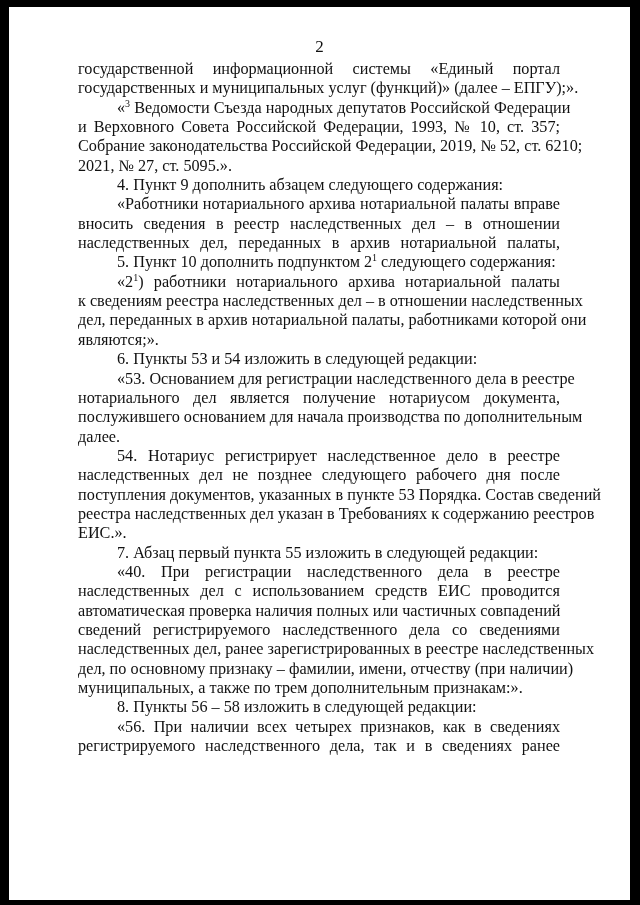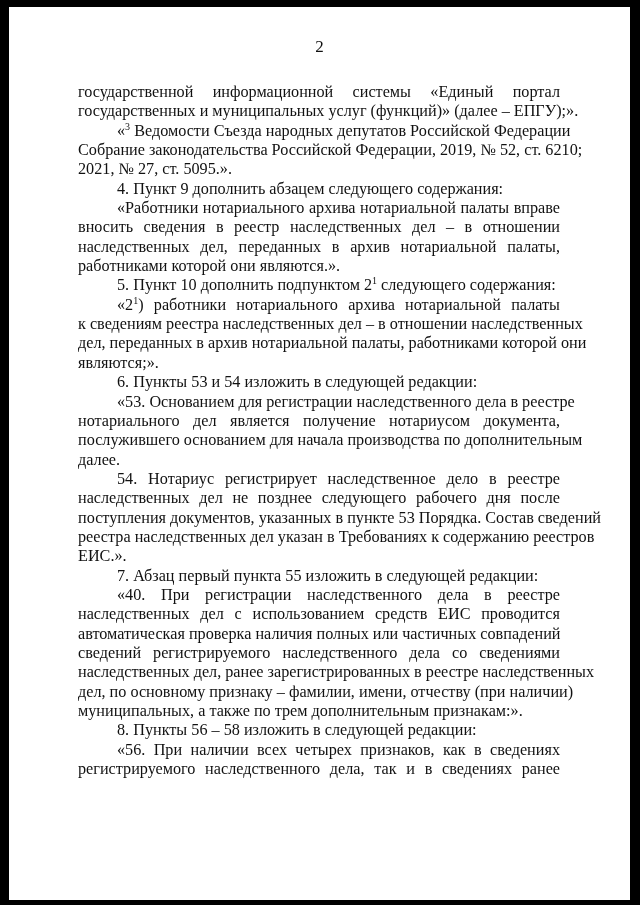--- a/index.html
+++ b/index.html
@@ -10,45 +10,45 @@
   .page {
     position: absolute; left: 9px; top: 7px; width: 621px; height: 893px;
     background: #fff;
   }
   .page-number {
     position: absolute; left: 0; width: 621px; top: 30px;
     text-align: center;
     font-family: "Liberation Serif", serif; font-size: 17px; color: #111;
   }
   .body-text {
-    position: absolute; left: 69px; top: 76px; width: 482px;
+    position: absolute; left: 69px; top: 53px; width: 482px;
     font-family: "Liberation Serif", serif; font-size: 16.2px;
     line-height: 19.35px; color: #111;
   }
   .line { white-space: nowrap; height: 19.35px; }
   .line.justify { text-align: justify; text-align-last: justify; }
   .line.indent { padding-left: 39px; }
   sup { font-size: 10px; line-height: 0; vertical-align: 6px; }
 </style>
 </head>
 <body>
 
 <div class="page">
   <div class="page-number">2</div>
   <div class="body-text" id="body-text">
       <div class="line justify"><span>государственной информационной системы «Единый портал</span></div>
       <div class="line"><span>государственных и муниципальных услуг (функций)» (далее – ЕПГУ);».</span></div>
       <div class="line justify indent"><span>«</span><sup>3</sup><span> Ведомости Съезда народных депутатов Российской Федерации</span></div>
+      <div class="line justify"><span>и Верховного Совета Российской Федерации, 1993, № 10, ст. 357;</span></div>
       <div class="line justify"><span>Собрание законодательства Российской Федерации, 2019, № 52, ст. 6210;</span></div>
       <div class="line"><span>2021, № 27, ст. 5095.».</span></div>
       <div class="line indent"><span>4.  Пункт 9 дополнить абзацем следующего содержания:</span></div>
       <div class="line justify indent"><span>«Работники нотариального архива нотариальной палаты вправе</span></div>
       <div class="line justify"><span>вносить сведения в реестр наследственных дел – в отношении</span></div>
       <div class="line justify"><span>наследственных дел, переданных в архив нотариальной палаты,</span></div>
-      <div class="line"><span>работниками которой они являются.».</span></div>
       <div class="line indent"><span>5.  Пункт 10 дополнить подпунктом 2</span><sup>1</sup><span> следующего содержания:</span></div>
       <div class="line justify indent"><span>«2</span><sup>1</sup><span>) работники нотариального архива нотариальной палаты</span></div>
       <div class="line justify"><span>к сведениям реестра наследственных дел – в отношении наследственных</span></div>
       <div class="line justify"><span>дел, переданных в архив нотариальной палаты, работниками которой они</span></div>
       <div class="line"><span>являются;».</span></div>
       <div class="line indent"><span>6.  Пункты 53 и 54 изложить в следующей редакции:</span></div>
       <div class="line justify indent"><span>«53. Основанием для регистрации наследственного дела в реестре</span></div>
       <div class="line justify"><span>нотариального дел является получение нотариусом документа,</span></div>
       <div class="line justify"><span>послужившего основанием для начала производства по дополнительным</span></div>
       <div class="line"><span>далее.</span></div>

